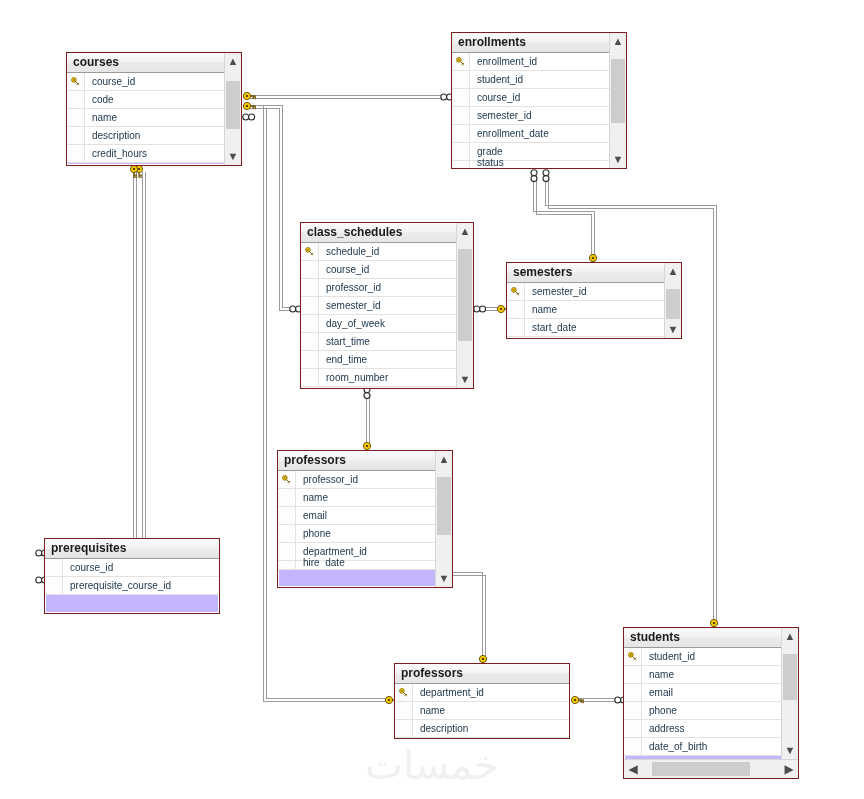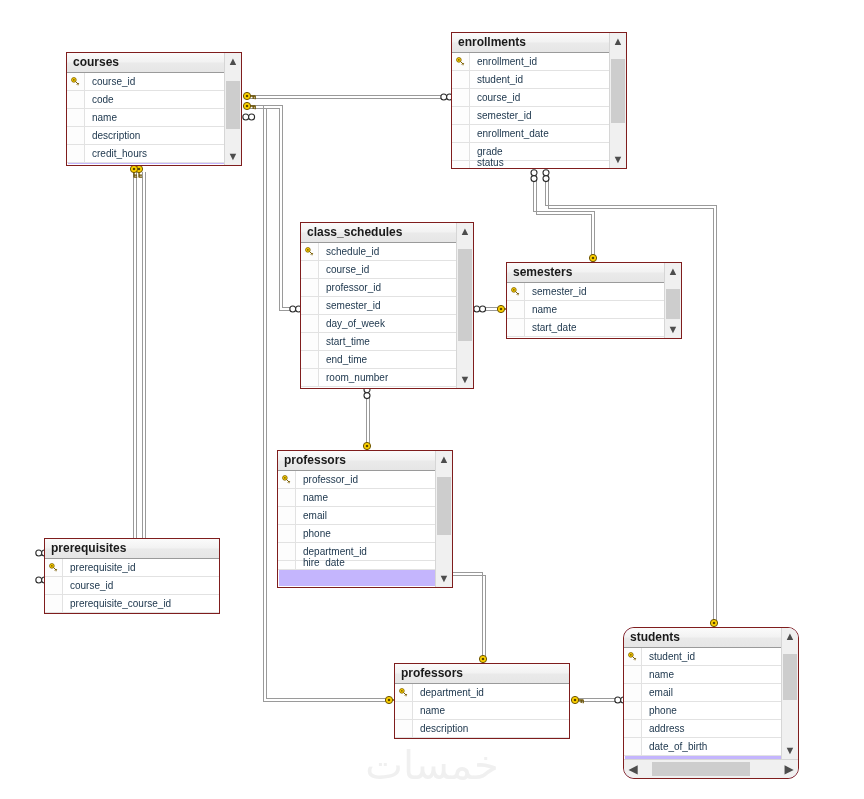--- a/index.html
+++ b/index.html
@@ -389,30 +389,20 @@
         <div class="vsb">
           <div class="arw">▲</div>
           <div class="thumb" style="top:26px;height:58px;"></div>
           <div class="arw bot">▼</div>
         </div>
       </div>
       <div class="tbl" style="left: 44px; top: 538px; width: 176px; height: 76px;">
         <div class="hdr">prerequisites</div>
         <div class="grid" style="margin-right: 0px;">
           <div class="row">
-            <div class="gut">
-              <svg class="pkkey" viewBox="0 0 10 10" xmlns="http://www.w3.org/2000/svg">
-                <circle cx="3.2" cy="3.2" r="2.6" fill="#ffd300" stroke="#7a5d00" stroke-width="0.9"></circle>
-                <circle cx="3.2" cy="3.2" r="0.9" fill="#6b5200"></circle>
-                <path d="M5,5 L8.4,8.4 M6.4,8 L7.6,9.2 M7.8,6.6 L8.9,7.7" stroke="#7a5d00" stroke-width="1.1" fill="none"></path>
-              </svg>
-            </div>
-            <div class="fname">prerequisite_id</div>
-          </div>
-          <div class="row">
             <div class="gut"></div>
             <div class="fname">course_id</div>
           </div>
           <div class="row">
             <div class="gut"></div>
             <div class="fname">prerequisite_course_id</div>
           </div>
         </div>
       </div>
       <div class="tbl" style="left: 394px; top: 663px; width: 176px; height: 76px;">
@@ -431,21 +421,21 @@
           <div class="row">
             <div class="gut"></div>
             <div class="fname">name</div>
           </div>
           <div class="row">
             <div class="gut"></div>
             <div class="fname">description</div>
           </div>
         </div>
       </div>
-      <div class="tbl" style="left: 623px; top: 627px; width: 176px; height: 152px; border-radius: 11px;">
+      <div class="tbl" style="left: 623px; top: 627px; width: 176px; height: 152px;">
         <div class="hdr">students</div>
         <div class="grid" style="margin-right: 17px;">
           <div class="row">
             <div class="gut">
               <svg class="pkkey" viewBox="0 0 10 10" xmlns="http://www.w3.org/2000/svg">
                 <circle cx="3.2" cy="3.2" r="2.6" fill="#ffd300" stroke="#7a5d00" stroke-width="0.9"></circle>
                 <circle cx="3.2" cy="3.2" r="0.9" fill="#6b5200"></circle>
                 <path d="M5,5 L8.4,8.4 M6.4,8 L7.6,9.2 M7.8,6.6 L8.9,7.7" stroke="#7a5d00" stroke-width="1.1" fill="none"></path>
               </svg>
             </div>

